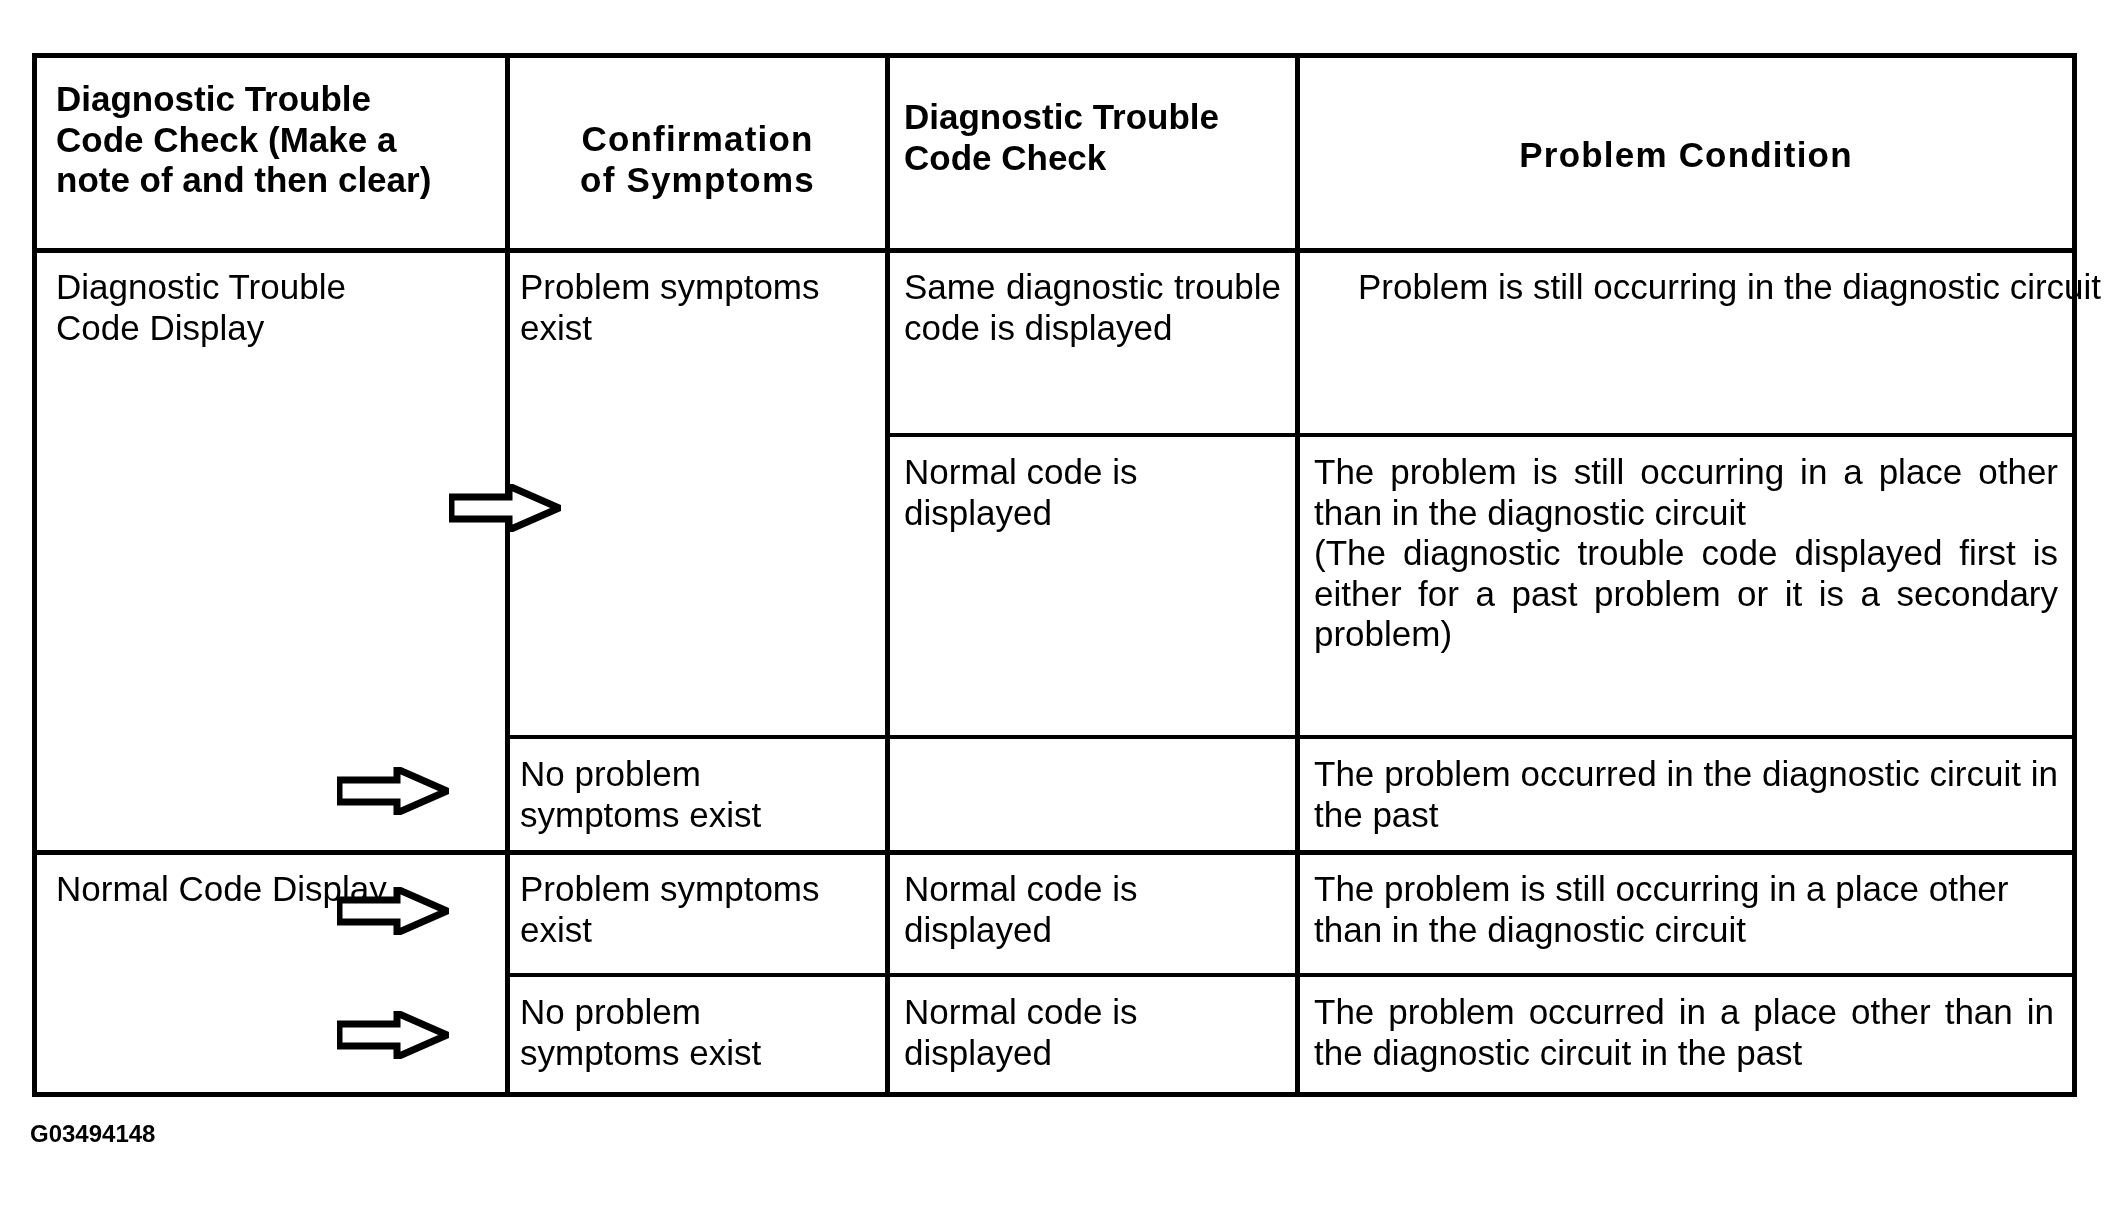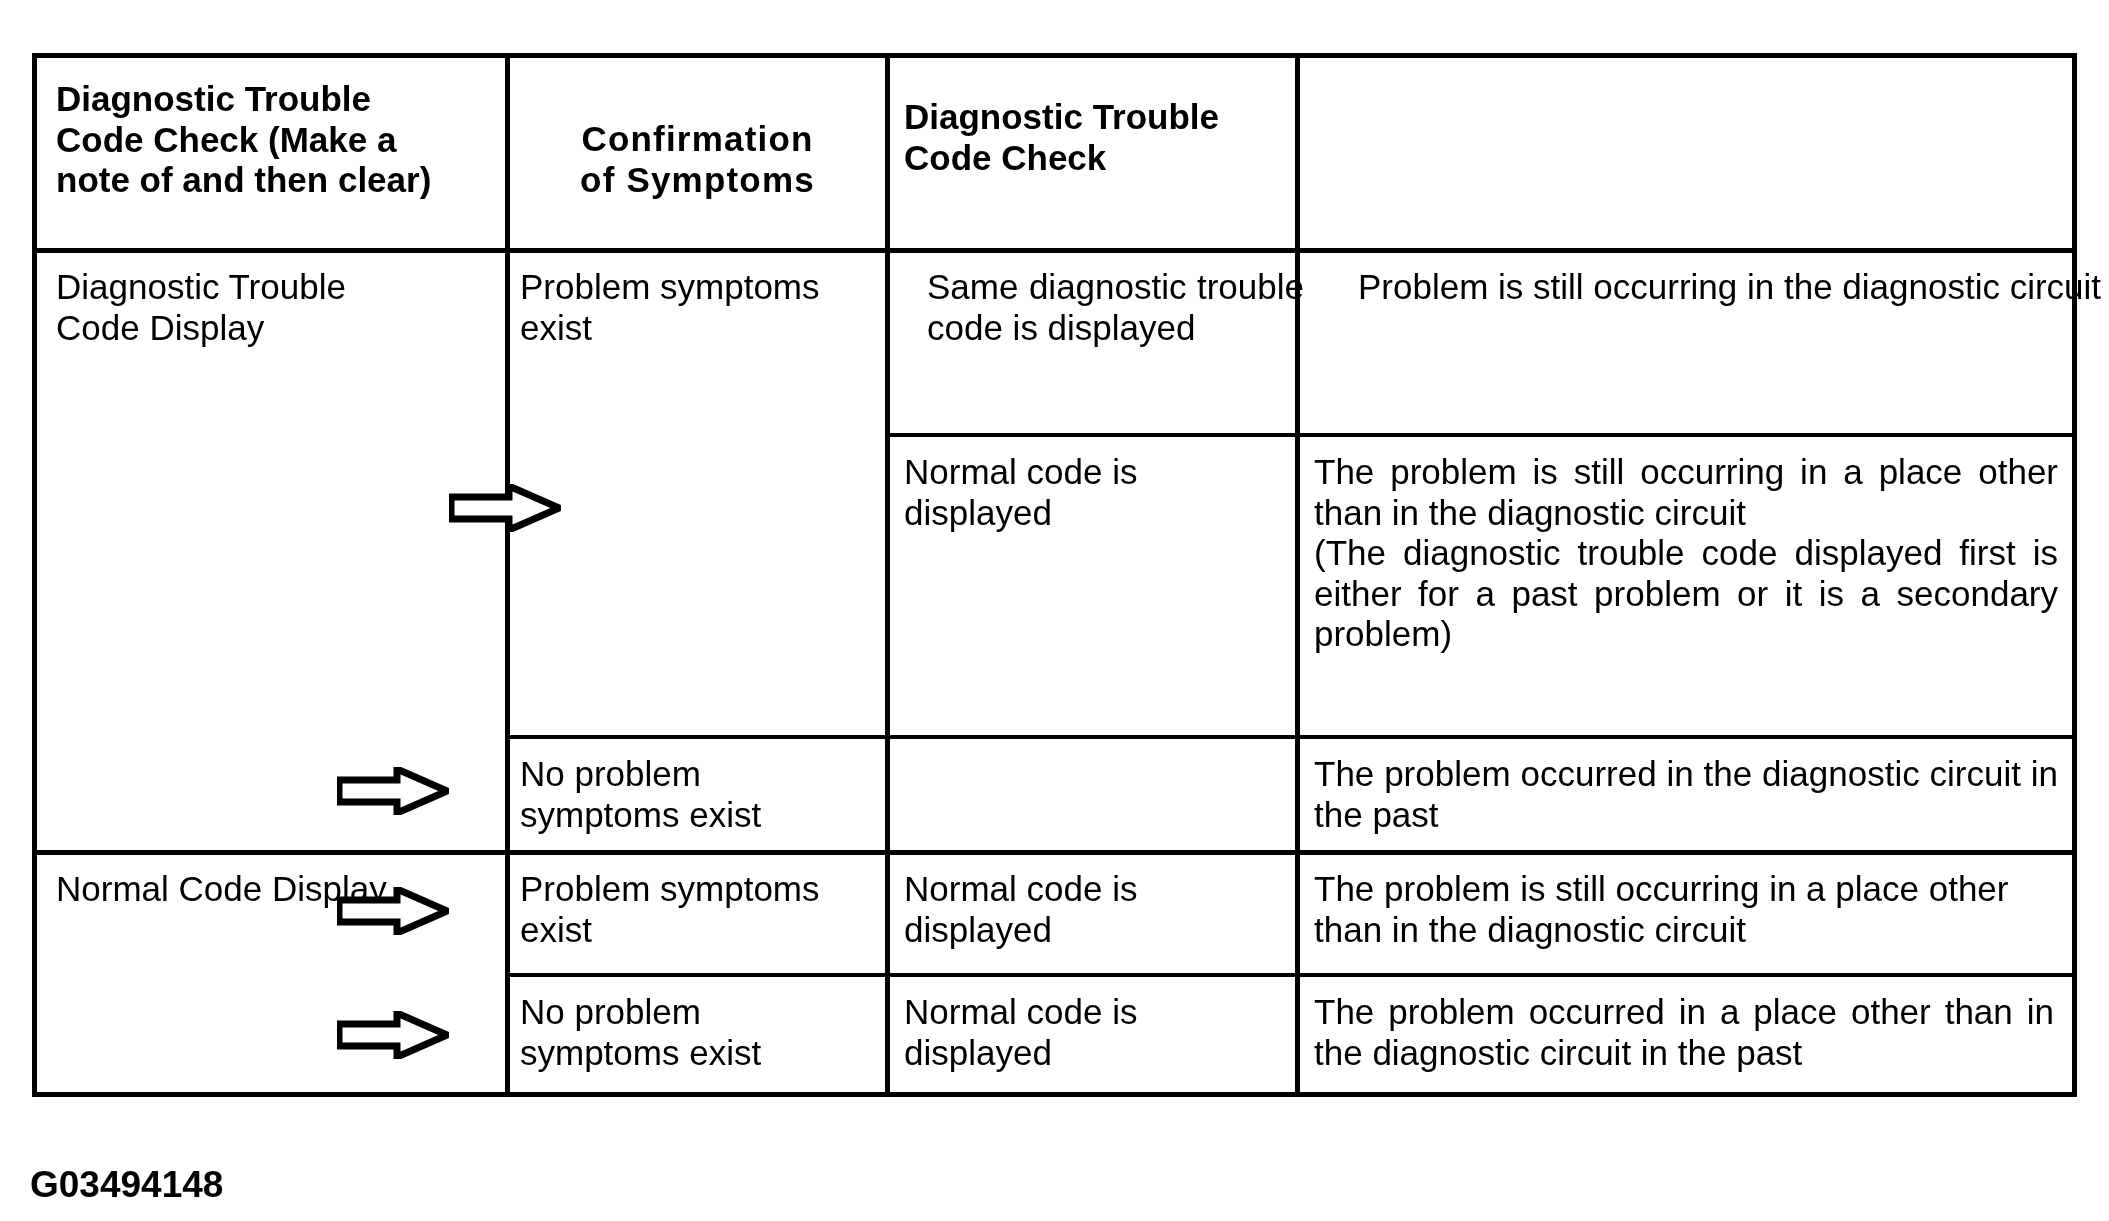--- a/index.html
+++ b/index.html
@@ -30,21 +30,21 @@
   .ctr .txt{text-align:center;}
   .trk .txt{letter-spacing:1.2px;}
 
   
   .arrow{position:absolute;}
   .arrow svg{display:block;}
 
   
   #caption{
     position:absolute;left:30px;top:1122px;
-    font-size:37px;font-weight:bold;line-height:1;margin-top:44px;
+    font-size:24px;font-weight:bold;line-height:1;
   }
 </style>
 </head>
 <body>
 
 <div id="sheet">
 
   <div id="table">
 
     <div class="vline" style="left:468px;"></div>
@@ -70,20 +70,23 @@
     <div class="cell hdr ctr trk" style="left:473px;top:9px;width:375px;height:185px;padding:0 8px;">
       <span class="txt">Confirmation
 of Symptoms</span>
     </div>
 
     <div class="cell hdr" style="left:853px;top:5px;width:405px;height:185px;padding:34px 10px 0 14px;">
       <span class="txt">Diagnostic Trouble
 Code Check</span>
     </div>
 
+    <div class="cell hdr ctr trk" style="left:1263px;top:5px;width:772px;height:185px;padding:0 8px;">
+      <span class="txt">Problem Condition</span>
+    </div>
 
     <div class="cell" style="left:5px;top:195px;width:463px;height:597px;padding:14px 10px 0 14px;">
       <span class="txt">Diagnostic Trouble
 Code Display</span>
     </div>
 
     <div class="cell" style="left:5px;top:797px;width:463px;height:287px;padding:14px 10px 0 14px;">
       <span class="txt">Normal Code Display</span>
     </div>
 
@@ -100,21 +103,21 @@
     <div class="cell" style="left:473px;top:797px;width:375px;height:118px;padding:14px 8px 0 10px;">
       <span class="txt">Problem symptoms
 exist</span>
     </div>
 
     <div class="cell" style="left:473px;top:920px;width:375px;height:114px;padding:14px 8px 0 10px;">
       <span class="txt">No problem
 symptoms exist</span>
     </div>
 
-    <div class="cell just" style="left:876px;top:195px;width:405px;height:180px;padding:14px 14px 0 14px;">
+    <div class="cell just" style="left:853px;top:195px;width:405px;height:180px;padding:14px 14px 0 14px;">
       <span class="txt">Same diagnostic trouble code is displayed</span>
     </div>
 
     <div class="cell" style="left:853px;top:380px;width:405px;height:412px;padding:14px 14px 0 14px;">
       <span class="txt">Normal code is
 displayed</span>
     </div>
 
     <div class="cell" style="left:853px;top:797px;width:405px;height:118px;padding:14px 14px 0 14px;">
       <span class="txt">Normal code is

